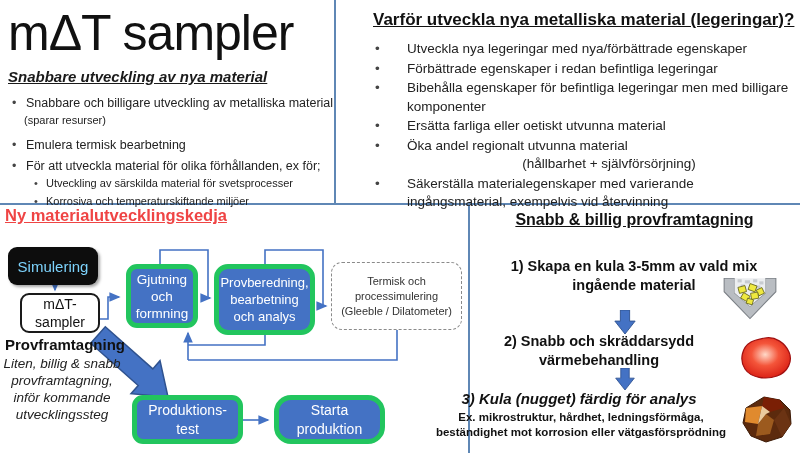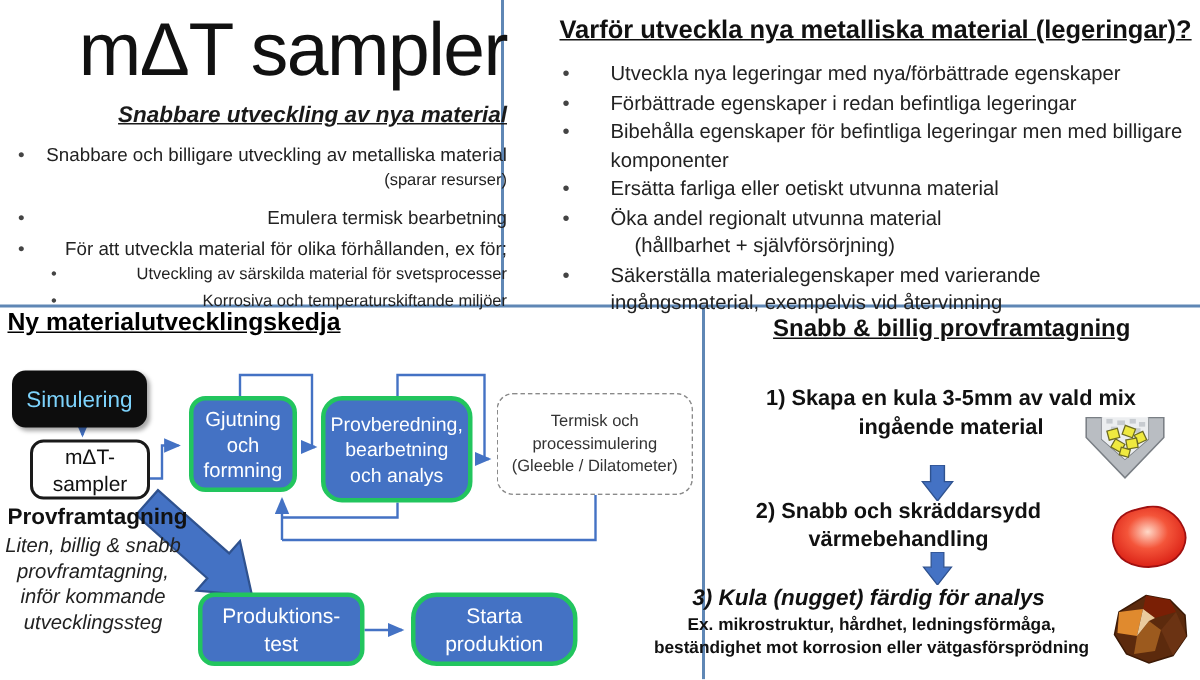--- a/index.html
+++ b/index.html
@@ -3,45 +3,45 @@
 <meta charset="utf-8">
 <style>
   html,body{margin:0;padding:0;background:#fff;}
   .slide{
     position:relative; width:800px; height:453px; background:#ffffff;
     font-family:"Liberation Sans", sans-serif; color:#1a1a1a; overflow:hidden;
   }
   
   .div-line{position:absolute;background:#5f87b5;}
   
-  .tl{position:absolute;left:8px;top:4px;width:330px;text-align:right;}
+  .tl{position:absolute;left:8px;top:4px;width:330px;}
   .tl-title{font-size:50px;line-height:58px;font-weight:400;color:#111;letter-spacing:-1px;}
   .tl-sub{margin-top:6px;font-size:15px;font-weight:bold;font-style:italic;text-decoration:underline;}
   .tl ul{list-style:none;margin:10px 0 0 0;padding:0;}
   .tl li{position:relative;padding-left:18px;font-size:12.5px;line-height:16px;margin-bottom:5px;color:#222;}
   .tl li::before{content:"•";position:absolute;left:4px;color:#444;}
   .tl .note{font-size:11px;line-height:14px;margin:-3px 0 8px 16px;color:#222;}
   .tl ul.sub{margin:2px 0 0 22px;}
   .tl ul.sub li{font-size:11px;line-height:14px;margin-bottom:4px;padding-left:16px;}
   
   .tr{position:absolute;left:373px;top:10px;width:422px;}
   .tr-head{font-size:17px;font-weight:bold;text-decoration:underline;color:#111;}
   .tr ul{list-style:none;margin:10px 0 0 0;padding:0;}
   .tr li{position:relative;padding-left:34px;font-size:13.5px;line-height:18.5px;margin-bottom:1px;color:#222;}
   .tr li::before{content:"•";position:absolute;left:2px;color:#444;}
-  .tr .bt2{display:block;padding-left:16px;}
+  .tr .bt2{display:block;padding-left:16px;text-align:center;}
   .tr .bt2:empty{display:none;}
   
-  .bl-head{position:absolute;left:5px;top:206px;font-size:16.5px;font-weight:bold;text-decoration:underline;color:#000000;}
+  .bl-head{position:absolute;left:5px;top:206px;font-size:16.5px;font-weight:bold;text-decoration:underline;color:#ef4444;}
   .flow-svg{position:absolute;left:0;top:203px;z-index:1;pointer-events:none;}
   .node{position:absolute;z-index:2;display:flex;align-items:center;justify-content:center;
         text-align:center;white-space:pre-line;box-sizing:border-box;}
   .node.black{background:#0d0d0d;color:#7dd3fc;border-radius:9px;font-size:15px;box-shadow:2px 2px 3px rgba(0,0,0,.35);}
   .node.white{background:#fff;color:#111;border:2px solid #1a1a1a;border-radius:9px;font-size:14px;line-height:18px;}
-  .node.blue{background:#4472C4;color:#fff;border:3px solid #22c55e;border-radius:11px;}
+  .node.blue{background:#4472C4;color:#fff;border:5px solid #22c55e;border-radius:11px;}
   .node.dashed{background:#fff;color:#333;border:1.5px dashed #8a8a8a;border-radius:11px;font-size:11px;line-height:15px;}
   .lbl-prov{position:absolute;left:5px;top:336px;font-size:15px;font-weight:bold;color:#111;z-index:2;}
   .lbl-note{position:absolute;left:0;top:355px;width:124px;text-align:center;font-size:13.5px;line-height:17px;
             font-style:italic;white-space:pre-line;color:#222;z-index:2;}
   
   .br-head{position:absolute;left:469px;top:211px;width:331px;text-align:center;
            font-size:16px;font-weight:bold;text-decoration:underline;color:#111;}
   .step{position:absolute;text-align:center;font-weight:bold;color:#111;white-space:pre-line;}
   .step1{left:474px;top:257px;width:320px;font-size:14.5px;line-height:19px;}
   .step2{left:469px;top:332px;width:260px;font-size:14.5px;line-height:19px;}

